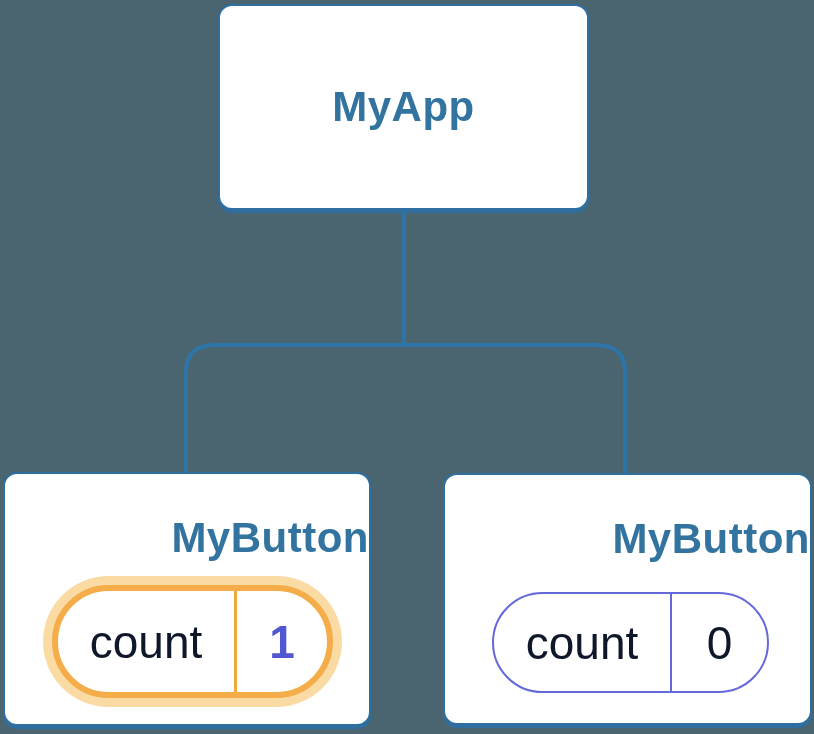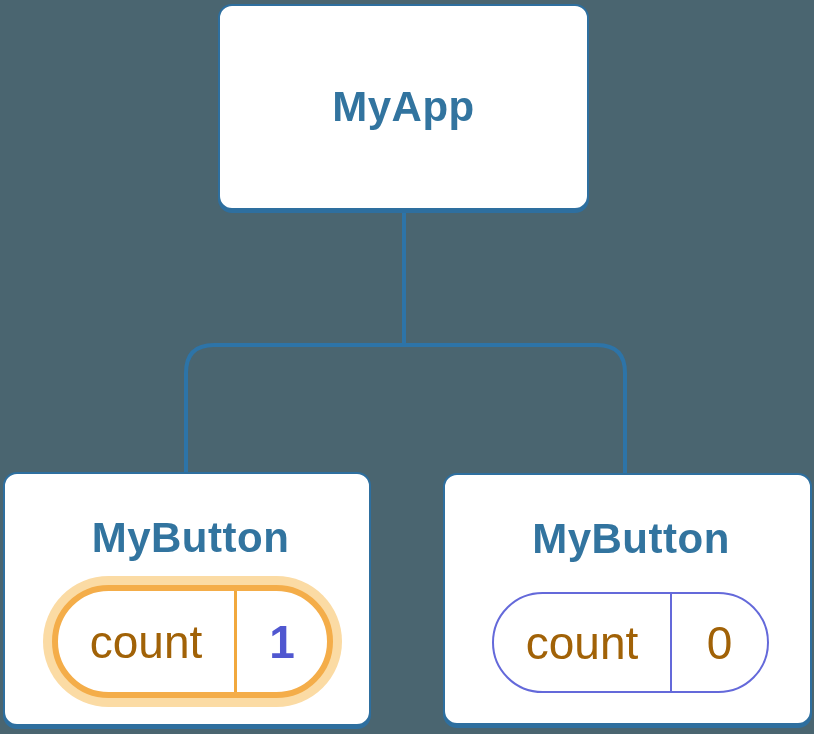--- a/index.html
+++ b/index.html
@@ -46,21 +46,21 @@
   }
   .child-node-right {
     left: 443px; top: 473px;
     width: 369px; height: 252px;
   }
   .node-title {
     color: #32749f;
     font-size: 42px;
     font-weight: 600;
     letter-spacing: 0.5px;
-    text-align: center;
+    text-align: right;
     white-space: nowrap;
   }
   .child-title {
     position: absolute;
     left: 7px; right: 0;
     top: 40px;
   }
   .pill {
     position: absolute;
     background: #ffffff;
@@ -79,21 +79,21 @@
   .pill-plain {
     left: 47px; top: 117px;
     width: 277px; height: 101px;
     border: 2px solid #6469da;
     border-radius: 54px;
   }
   .pill-cell {
     display: flex;
     align-items: center;
     justify-content: center;
-    color: #a16207;
+    color: #0f172a;
     font-size: 46px;
     white-space: nowrap;
   }
   .pill-highlight .cell-key { width: 176px; }
   .pill-plain .cell-key { width: 176px; }
   .cell-value { flex: 1; }
   .value-bold {
     font-weight: 700;
     color: #5057d0;
   }

